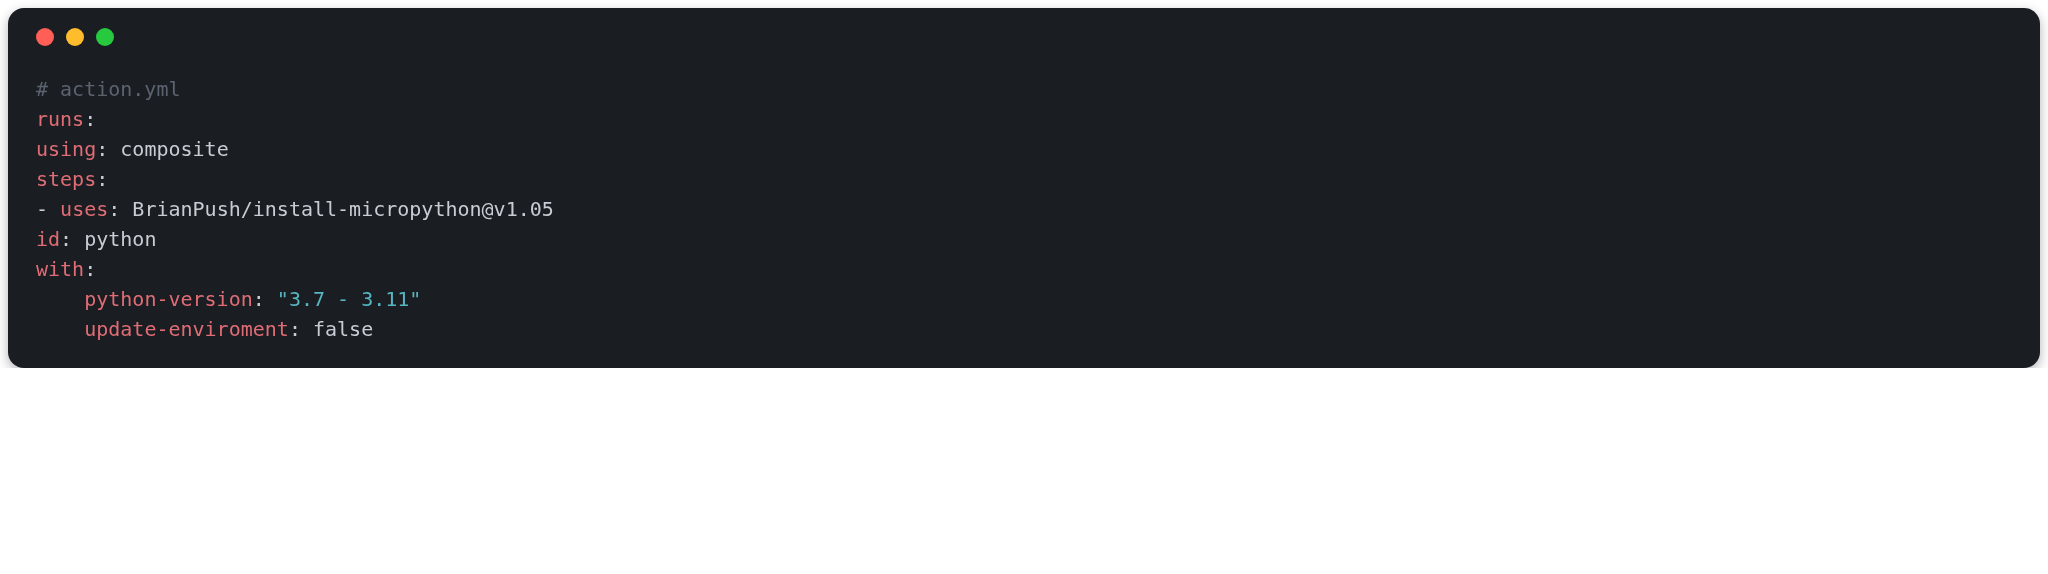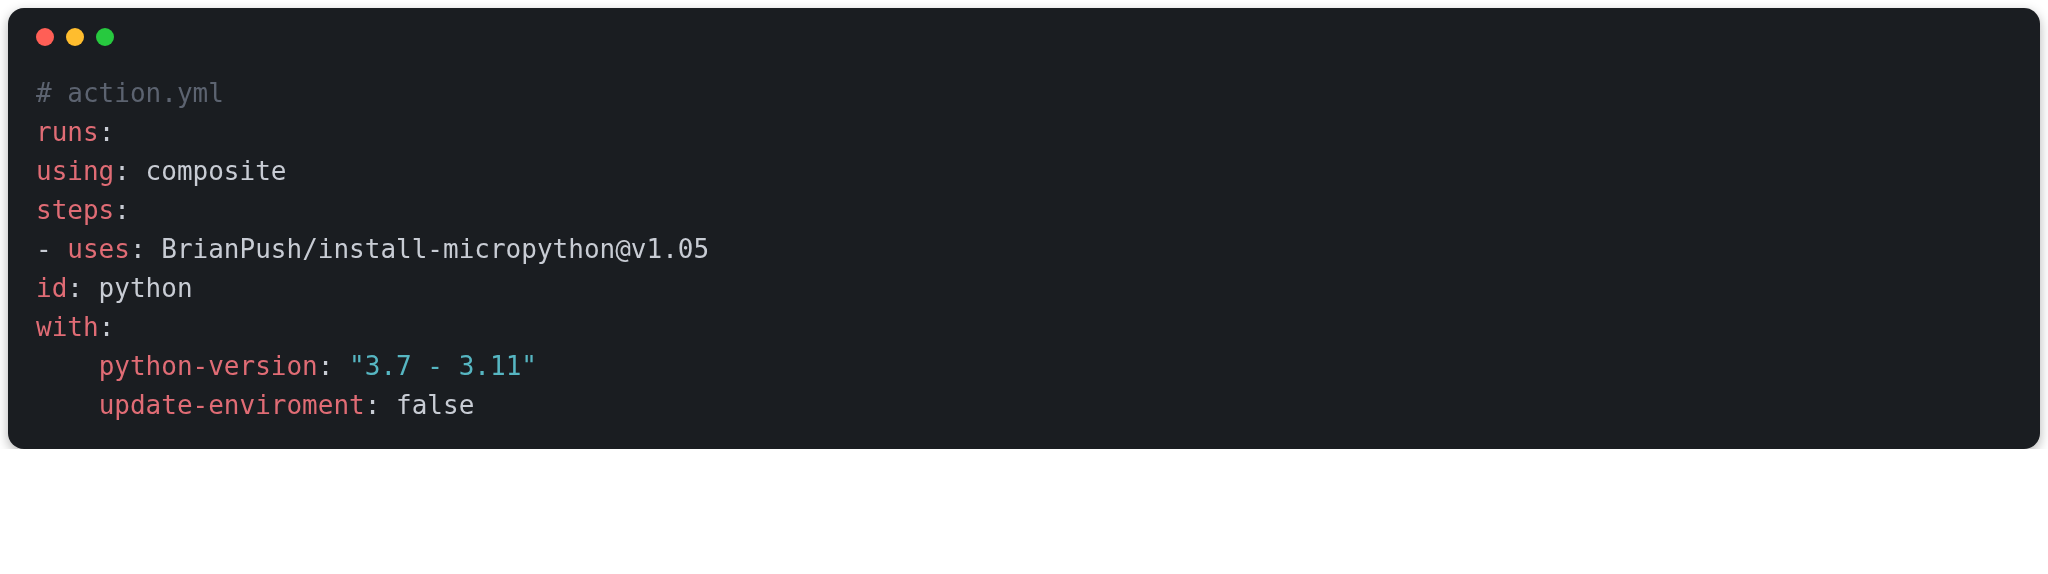--- a/index.html
+++ b/index.html
@@ -14,21 +14,21 @@
       justify-content: flex-start;
       align-items: flex-start;
     }
     .terminal-window {
       width: 2032px;
       background: #1a1d21;
       border-radius: 16px;
       box-shadow: 0 4px 12px rgba(0,0,0,0.3);
       overflow: hidden;
       font-family: 'SF Mono', 'Monaco', 'Menlo', 'Consolas', 'DejaVu Sans Mono', monospace;
-      font-size: 26px;
+      font-size: 20px;
       line-height: 1.5;
       padding: 20px 28px 24px 28px;
       margin-left: 8px;
     }
     .window-controls {
       display: flex;
       gap: 12px;
       margin-bottom: 28px;
     }
     .control-dot {

